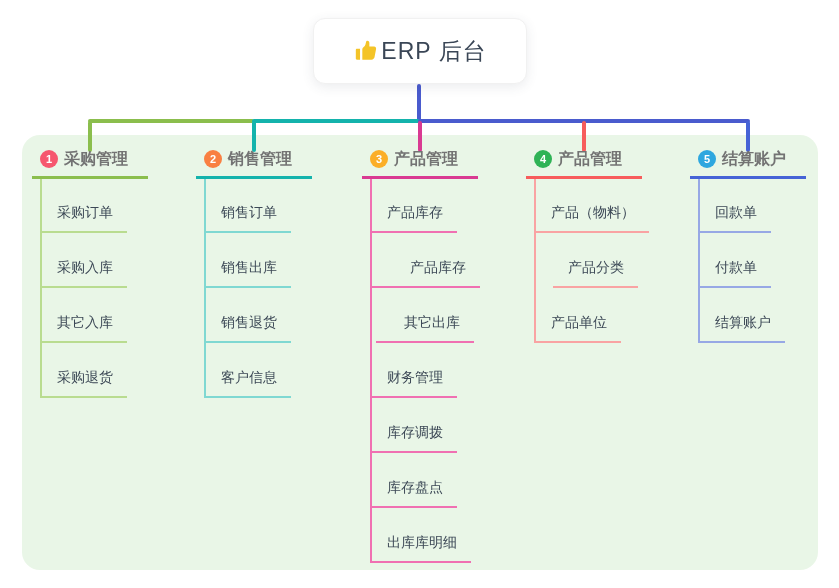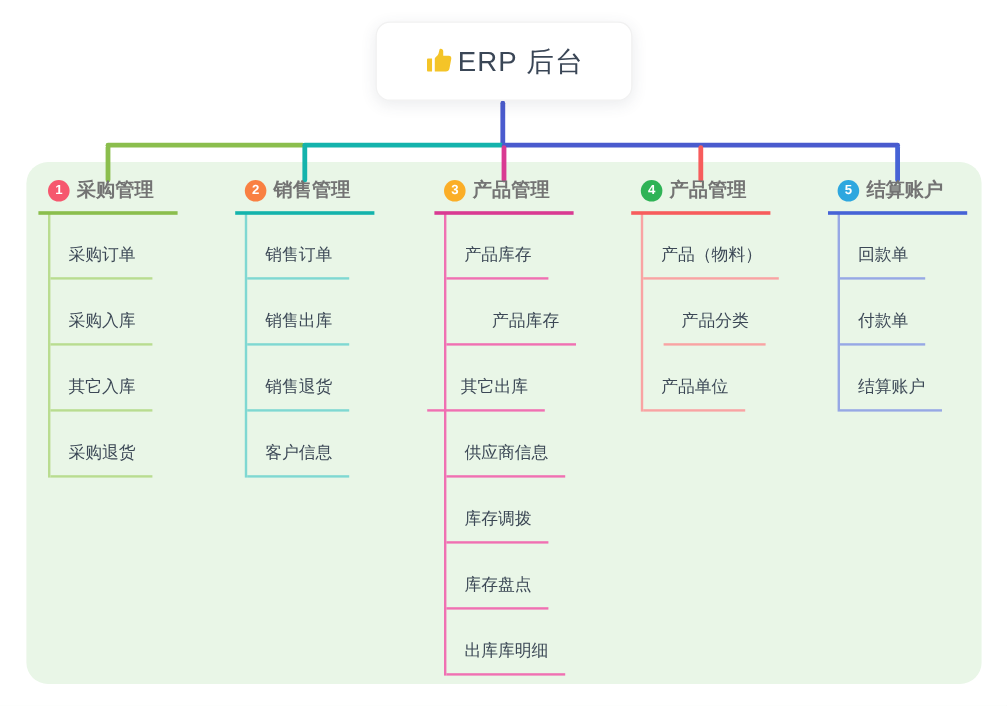--- a/index.html
+++ b/index.html
@@ -92,22 +92,22 @@
       <div class="child-item" style="left: 206px; top: 258px; border-bottom-color: rgb(127, 216, 210);">销售出库</div>
       <div class="child-item" style="left: 206px; top: 313px; border-bottom-color: rgb(127, 216, 210);">销售退货</div>
       <div class="child-item" style="left: 206px; top: 368px; border-bottom-color: rgb(127, 216, 210);">客户信息</div>
       <div class="branch-header" style="left: 362px; top: 148px; border-bottom-color: rgb(217, 58, 146);">
         <div class="badge" style="background: rgb(251, 174, 39);">3</div>
         <span class="branch-label">产品管理</span>
       </div>
       <div class="child-line" style="left: 370px; top: 177px; height: 386px; background: rgb(240, 112, 178);"></div>
       <div class="child-item" style="left: 372px; top: 203px; border-bottom-color: rgb(240, 112, 178);">产品库存</div>
       <div class="child-item" style="left: 372px; top: 258px; border-bottom-color: rgb(240, 112, 178); padding-left: 38px;">产品库存</div>
-      <div class="child-item" style="left: 356px; top: 313px; border-bottom-color: rgb(240, 112, 178); padding-left: 28px;">其它出库</div>
-      <div class="child-item" style="left: 372px; top: 368px; border-bottom-color: rgb(240, 112, 178);">供应商信息</div>
+      <div class="child-item" style="left: 376px; top: 313px; border-bottom-color: rgb(240, 112, 178); padding-left: 28px;">其它出库</div>
+      <div class="child-item" style="left: 372px; top: 368px; border-bottom-color: rgb(240, 112, 178);">财务管理</div>
       <div class="child-item" style="left: 372px; top: 423px; border-bottom-color: rgb(240, 112, 178);">库存调拨</div>
       <div class="child-item" style="left: 372px; top: 478px; border-bottom-color: rgb(240, 112, 178);">库存盘点</div>
       <div class="child-item" style="left: 372px; top: 533px; border-bottom-color: rgb(240, 112, 178);">出库库明细</div>
       <div class="branch-header" style="left: 526px; top: 148px; border-bottom-color: rgb(247, 92, 92);">
         <div class="badge" style="background: rgb(47, 179, 86);">4</div>
         <span class="branch-label">产品管理</span>
       </div>
       <div class="child-line" style="left: 534px; top: 177px; height: 166px; background: rgb(249, 163, 163);"></div>
       <div class="child-item" style="left: 536px; top: 203px; border-bottom-color: rgb(249, 163, 163);">产品（物料）</div>
       <div class="child-item" style="left: 536px; top: 258px; border-bottom-color: rgb(249, 163, 163); margin-left: 17px;">产品分类</div>

